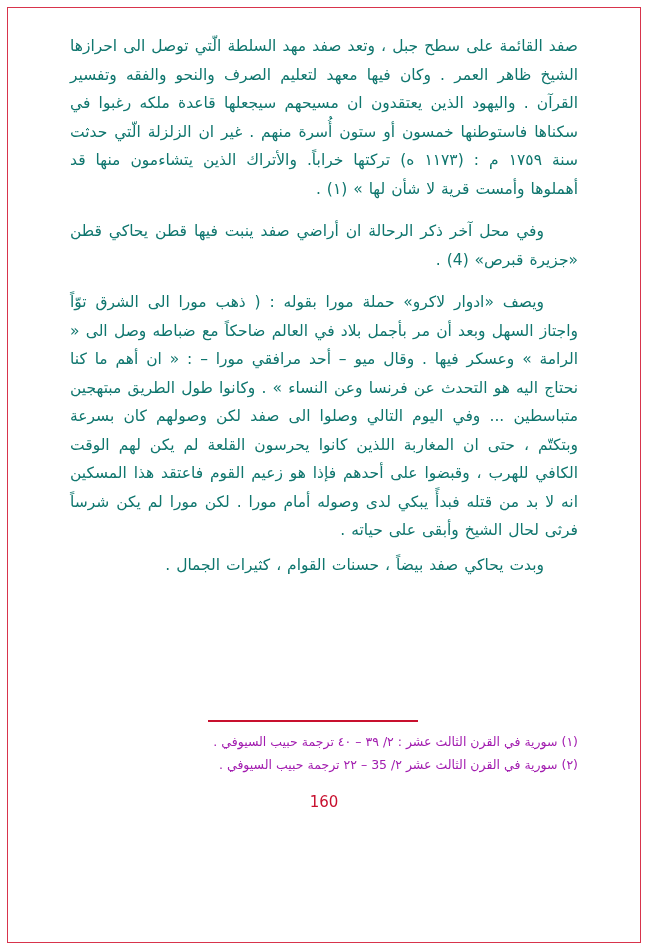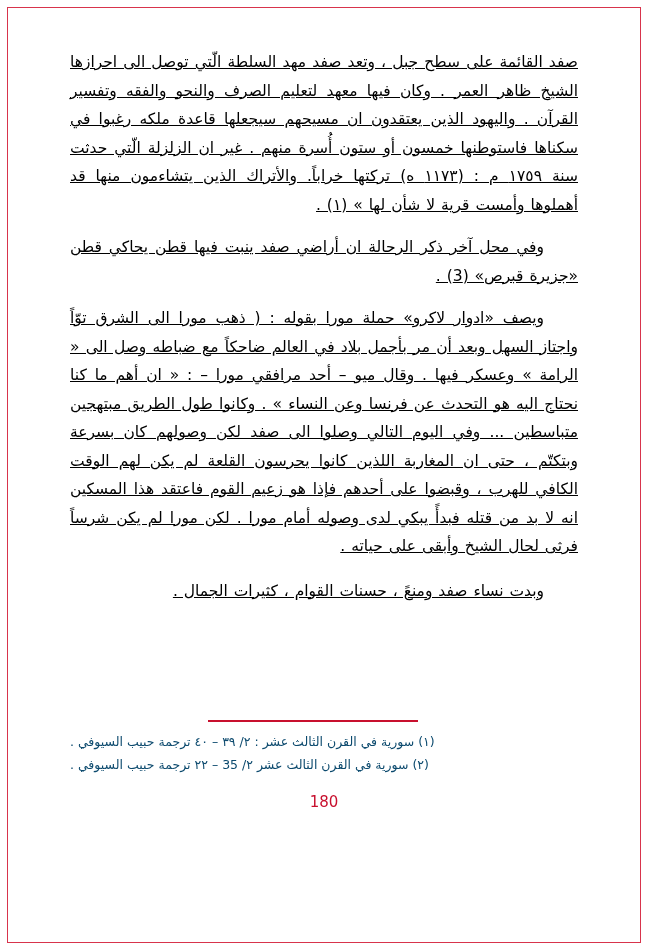--- a/index.html
+++ b/index.html
@@ -28,29 +28,28 @@
   .content {
     position: absolute;
     left: 62px;
     right: 62px;
     top: 24px;
     direction: rtl;
     text-align: justify;
     text-align-last: right;
   }
   p.para {
-    margin: 16px 0 6px 0;
+    margin: 0 0 6px 0;
     font-size: 15.5px;
     line-height: 28.5px;
-    color: #000000;
+    color: #0f766e;
     letter-spacing: 0px;
     word-spacing: 1px;
     text-align: justify;
     text-align-last: right;
-    text-decoration: underline;
   }
   p.para.indent {
     text-indent: 34px;
   }
   p.block {
     margin-top: 14px;
   }
   .rule {
     position: absolute;
     left: 0;
@@ -62,47 +61,47 @@
     position: absolute;
     left: 62px;
     right: 62px;
     direction: rtl;
     text-align: right;
   }
   .footnotes .fn {
     font-size: 12.5px;
     line-height: 23px;
     margin: 0;
-    color: #0c4a6e;
+    color: #a21caf;
     white-space: nowrap;
-    text-align: left;
+    text-align: right;
   }
   .pagenum {
     position: absolute;
     left: 0;
     right: 0;
     text-align: center;
     font-size: 15px;
     color: #c8102e;
   }
 </style>
 </head>
 <body>
 
 <div class="page">
 
   <div class="content">
     <p class="para">صفد القائمة على سطح جبل ، وتعد صفد مهد السلطة الّتي توصل الى احرازها الشيخ ظاهر العمر . وكان فيها معهد لتعليم الصرف والنحو والفقه وتفسير القرآن . واليهود الذين يعتقدون ان مسيحهم سيجعلها قاعدة ملكه رغبوا في سكناها فاستوطنها خمسون أو ستون أُسرة منهم . غير ان الزلزلة الّتي حدثت سنة ١٧٥٩ م : (١١٧٣ ه) تركتها خراباً. والأتراك الذين يتشاءمون منها قد أهملوها وأمست قرية لا شأن لها » (١) .</p>
-    <p class="para indent block">وفي محل آخر ذكر الرحالة ان أراضي صفد ينبت فيها قطن يحاكي قطن «جزيرة قبرص» (3) .</p>
+    <p class="para indent block">وفي محل آخر ذكر الرحالة ان أراضي صفد ينبت فيها قطن يحاكي قطن «جزيرة قبرص» (4) .</p>
     <p class="para indent block">ويصف «ادوار لاكرو» حملة مورا بقوله : ( ذهب مورا الى الشرق توّاً واجتاز السهل وبعد أن مر بأجمل بلاد في العالم ضاحكاً مع ضباطه وصل الى « الرامة » وعسكر فيها . وقال ميو – أحد مرافقي مورا – : « ان أهم ما كنا نحتاج اليه هو التحدث عن فرنسا وعن النساء » . وكانوا طول الطريق مبتهجين متباسطين ... وفي اليوم التالي وصلوا الى صفد لكن وصولهم كان بسرعة وبتكتّم ، حتى ان المغاربة اللذين كانوا يحرسون القلعة لم يكن لهم الوقت الكافي للهرب ، وقبضوا على أحدهم فإذا هو زعيم القوم فاعتقد هذا المسكين انه لا بد من قتله فبدأً يبكي لدى وصوله أمام مورا . لكن مورا لم يكن شرساً فرثى لحال الشيخ وأبقى على حياته .</p>
-    <p class="para indent">وبدت نساء صفد ومنعً ، حسنات القوام ، كثيرات الجمال .</p>
+    <p class="para indent">وبدت يحاكي صفد بيضاً ، حسنات القوام ، كثيرات الجمال .</p>
   </div>
 
   <div class="rule" style="top:712px; left:200px;"></div>
 
   <div class="footnotes" style="top:722px;">
     <p class="fn">(١) سورية في القرن الثالث عشر  :  ٢/ ٣٩ – ٤٠ ترجمة حبيب السيوفي .</p>
     <p class="fn">(٢) سورية في القرن الثالث عشر  ٢/ 35 – ٢٢ ترجمة حبيب السيوفي .</p>
   </div>
 
-  <div class="pagenum" style="top:785px;">180</div>
+  <div class="pagenum" style="top:785px;">160</div>
 
 </div>
 
 </body></html>

